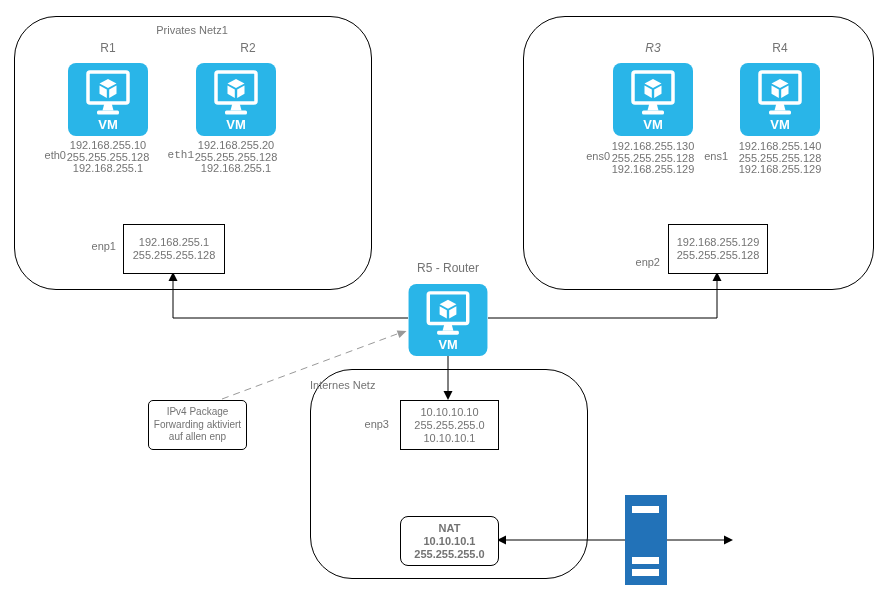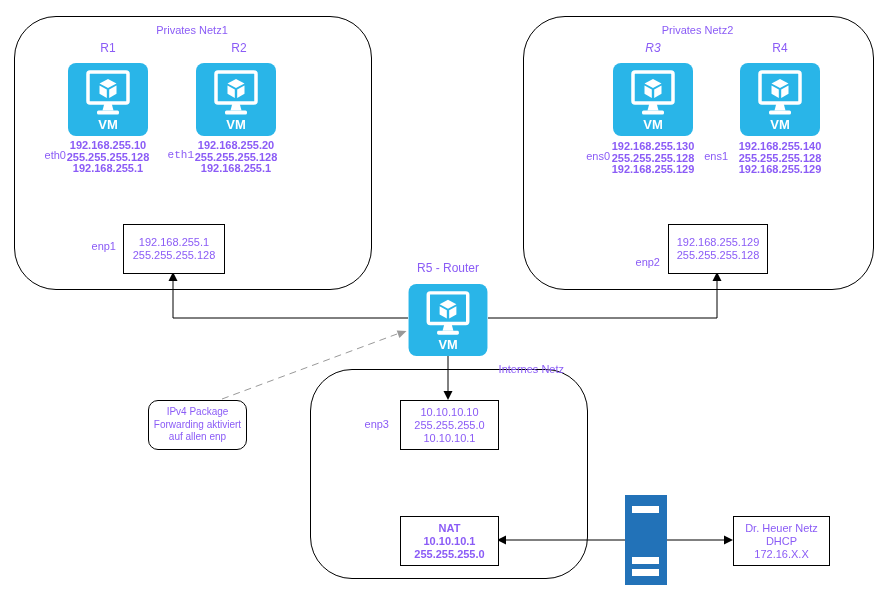--- a/index.html
+++ b/index.html
@@ -1,42 +1,42 @@
 <!DOCTYPE html>
 <html><head>
 <meta charset="utf-8">
 <style>
   html,body { margin:0; padding:0; background:#ffffff; }
   .canvas {
     position:relative; width:889px; height:601px; background:#ffffff;
-    font-family:"Liberation Sans", sans-serif; color:#8b5cf6; overflow:hidden;
+    font-family:"Liberation Sans", sans-serif; color:#737373; overflow:hidden;
   }
   .wires { position:absolute; left:0; top:0; }
   .ln   { stroke:#000; stroke-width:1; fill:none; }
   .arr  { fill:#000; stroke:none; }
   .dash { stroke:#999; stroke-width:1; fill:none; stroke-dasharray:7 5; }
   .darr { fill:#999; stroke:none; }
 
   .net { position:absolute; border:1px solid #000; border-radius:42px; background:transparent; }
   .net-label { position:absolute; font-size:11px; white-space:nowrap; }
 
   .vm-title { position:absolute; font-size:12px; text-align:center; white-space:nowrap; }
   .vm-title.small { font-size:12px; }
   .vm-icon { position:absolute; display:block; }
 
-  .ipblock { position:absolute; font-size:11px; line-height:11.5px; text-align:center; white-space:nowrap;font-weight:bold; }
+  .ipblock { position:absolute; font-size:11px; line-height:11.5px; text-align:center; white-space:nowrap; }
   .iface  { position:absolute; font-size:11px; text-align:right; white-space:nowrap; }
 
   .box {
     position:absolute; border:1px solid #000; background:#fff;
     display:flex; flex-direction:column; align-items:center; justify-content:center;
     font-size:11px; line-height:13px; text-align:center; white-space:nowrap;
   }
-  .box.bold { font-weight:bold; }
-  .note { border-radius:10px; font-size:10px; line-height:12.5px; }
+  .box.bold { font-weight:bold;border-radius:8px; }
+  .note { border-radius:5px; font-size:10px; line-height:12.5px; }
 </style>
 </head>
 <body>
 
 <div class="canvas">
 
   <svg class="wires" width="889" height="601">
     <g>
       <path class="ln" d="M408,318 H173 V281"></path>
       <polygon class="arr" points="173,272 168.5,281 177.5,281"></polygon>
@@ -57,44 +57,43 @@
     <g>
       <path class="dash" d="M222,399 L397,334"></path>
       <polygon class="darr" points="406.5,331 399.4,337.9 396.7,330.4"></polygon>
     </g>
   </svg>
 
   <div class="net" style="left:14px;top:16px;width:356px;height:272px;"></div>
   <div class="net-label" style="left:14px;top:24px;width:356px;text-align:center;">Privates Netz1</div>
 
   <div class="net" style="left:523px;top:16px;width:349px;height:272px;"></div>
-  <div class="net-label" style="left:523px;top:24px;width:349px;text-align:center;">Privates Netz2</div>
 
   <div class="net" style="left:310px;top:369px;width:276px;height:208px;"></div>
-  <div class="net-label" style="left:310px;top:363px;width:254px;text-align:right;">Internes Netz</div>
+  <div class="net-label" style="left:310px;top:379px;width:254px;">Internes Netz</div>
 
   <div class="vm-title" style="left:68px;top:41px;width:80px;">R1</div>
   <svg class="vm-icon" style="left:68px;top:63px;" width="80" height="73" viewBox="0 0 80 73">
     <rect x="0" y="0" width="80" height="73" rx="8" fill="#29b5e8"></rect>
     <rect x="20" y="9" width="40" height="31" rx="2" fill="none" stroke="#fff" stroke-width="3.5"></rect>
     <polygon points="40,16 48.5,20.5 40,25 31.5,20.5" fill="#fff"></polygon>
     <polygon points="31.5,22.5 38.8,26.5 38.8,35 31.5,30.8" fill="#fff"></polygon>
     <polygon points="48.5,22.5 41.2,26.5 41.2,35 48.5,30.8" fill="#fff"></polygon>
     <polygon points="36.5,40 43.5,40 45.5,47.5 34.5,47.5" fill="#fff"></polygon>
     <rect x="29" y="47.5" width="22" height="4" rx="1.5" fill="#fff"></rect>
     <text x="40" y="66" text-anchor="middle" fill="#fff" font-size="13" font-weight="bold">VM</text>
   </svg>
   <div class="iface" style="left:38px;top:149px;width:28px;">eth0</div>
   <div class="ipblock" style="left:58px;top:140px;width:100px;">
     <div>192.168.255.10</div>
     <div>255.255.255.128</div>
     <div>192.168.255.1</div>
   </div>
 
-  <div class="vm-title" style="left:199px;top:41px;width:80px;">R2</div>
+  <div class="vm-title" style="left:208px;top:41px;width:80px;">R2</div>
   <svg class="vm-icon" style="left:196px;top:63px;" width="80" height="73" viewBox="0 0 80 73">
     <rect x="0" y="0" width="80" height="73" rx="8" fill="#29b5e8"></rect>
     <rect x="20" y="9" width="40" height="31" rx="2" fill="none" stroke="#fff" stroke-width="3.5"></rect>
     <polygon points="40,16 48.5,20.5 40,25 31.5,20.5" fill="#fff"></polygon>
     <polygon points="31.5,22.5 38.8,26.5 38.8,35 31.5,30.8" fill="#fff"></polygon>
     <polygon points="48.5,22.5 41.2,26.5 41.2,35 48.5,30.8" fill="#fff"></polygon>
     <polygon points="36.5,40 43.5,40 45.5,47.5 34.5,47.5" fill="#fff"></polygon>
     <rect x="29" y="47.5" width="22" height="4" rx="1.5" fill="#fff"></rect>
     <text x="40" y="66" text-anchor="middle" fill="#fff" font-size="13" font-weight="bold">VM</text>
   </svg>
@@ -171,25 +170,20 @@
     <div>255.255.255.0</div>
     <div>10.10.10.1</div>
   </div>
 
   <div class="box bold" style="left:400px;top:516px;width:97px;height:48px;">
     <div>NAT</div>
     <div>10.10.10.1</div>
     <div>255.255.255.0</div>
   </div>
 
-  <div class="box" style="left:733px;top:516px;width:95px;height:48px;">
-    <div>Dr. Heuer Netz</div>
-    <div>DHCP</div>
-    <div>172.16.X.X</div>
-  </div>
 
   <div class="box note" style="left:148px;top:400px;width:97px;height:48px;">
     <div>IPv4 Package</div>
     <div>Forwarding aktiviert</div>
     <div>auf allen enp</div>
   </div>
 
   <svg class="vm-icon" style="left:625px;top:495px;" width="42" height="90" viewBox="0 0 42 90">
     <rect x="0" y="0" width="42" height="90" fill="#2272b8"></rect>
     <rect x="7" y="11" width="27" height="7" fill="#fff"></rect>

